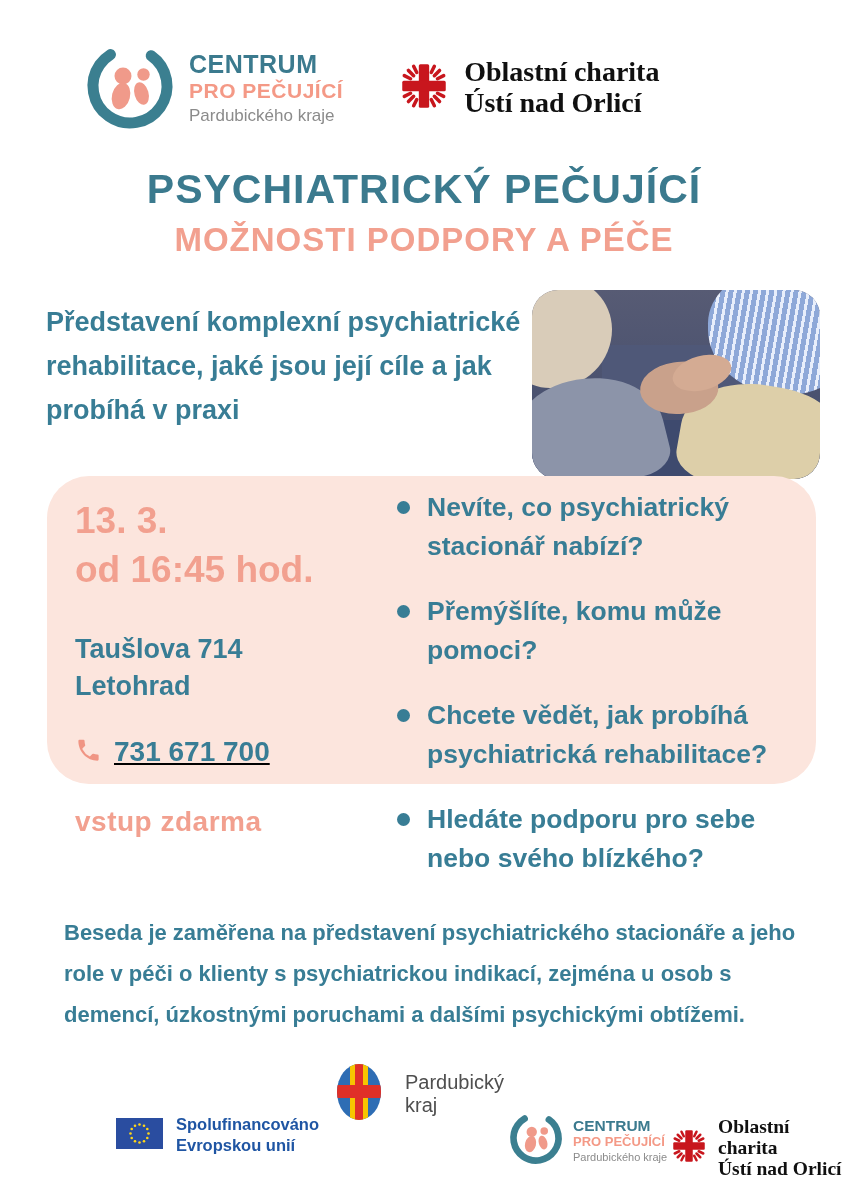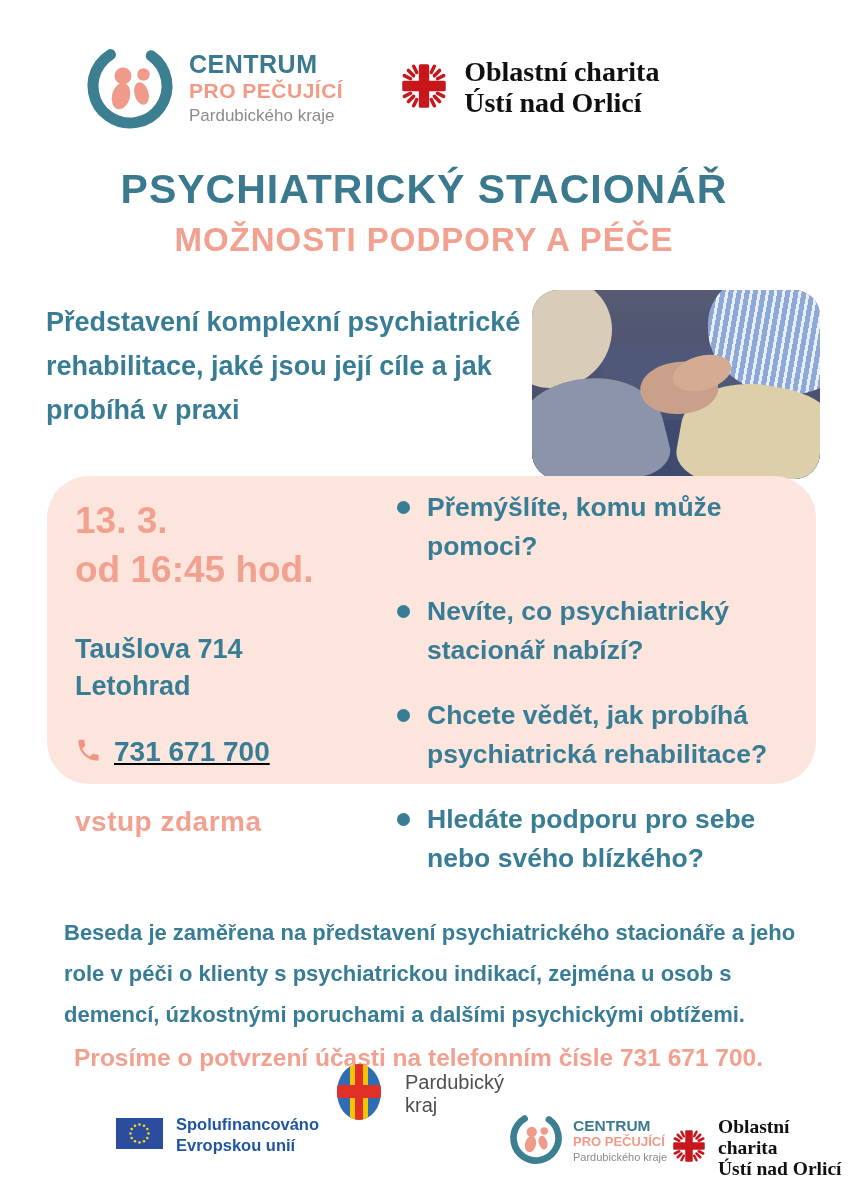--- a/index.html
+++ b/index.html
@@ -135,21 +135,21 @@
           </g>
         </svg>
       </span>
       <span class="charita-text">
         <span>Oblastní charita</span><br>
         <span>Ústí nad Orlicí</span>
       </span>
     </div>
   </div>
 
-  <div class="title">PSYCHIATRICKÝ STACIONÁŘ</div>
+  <div class="title">PSYCHIATRICKÝ PEČUJÍCÍ</div>
   <div class="subtitle">MOŽNOSTI PODPORY A PÉČE</div>
 
   <div class="intro">Představení komplexní psychiatrické rehabilitace, jaké jsou její cíle a jak probíhá v praxi</div>
 
   <div class="photo">
     <div class="cushion"></div>
     <div class="seat"></div>
     <div class="p-left-torso"></div>
     <div class="p-left-legs"></div>
     <div class="p-right-torso"></div>
@@ -173,39 +173,38 @@
           </svg>
         </span>
         <span class="num">731 671 700</span>
       </div>
       <div class="free-entry">vstup zdarma</div>
     </div>
 
     <ul class="bullets">
       <li>
         <span class="dot"></span>
+        <span>Nevíte, co psychiatrický stacionář nabízí?</span>
+      </li>
+      <li>
+        <span class="dot"></span>
         <span>Přemýšlíte, komu může pomoci?</span>
       </li>
       <li>
         <span class="dot"></span>
-        <span>Nevíte, co psychiatrický stacionář nabízí?</span>
-      </li>
-      <li>
-        <span class="dot"></span>
         <span>Chcete vědět, jak probíhá psychiatrická rehabilitace?</span>
       </li>
       <li>
         <span class="dot"></span>
         <span>Hledáte podporu pro sebe nebo svého blízkého?</span>
       </li>
     </ul>
   </div>
 
   <div class="description">Beseda je zaměřena na představení psychiatrického stacionáře a jeho role v péči o klienty s psychiatrickou indikací, zejména u osob s demencí, úzkostnými poruchami a dalšími psychickými obtížemi.</div>
-  <div class="confirmation">Prosíme o potvrzení účasti na telefonním čísle 731 671 700.</div>
 
   <div class="footer-group fg-eu">
     <span>
       <svg width="47" height="31" viewBox="0 0 47 31">
         <rect width="47" height="31" fill="#2a4da0"></rect>
         <g fill="#ffd617">
           <circle cx="23.5" cy="6.5" r="1.3"></circle>
             <circle cx="28" cy="7.7" r="1.3"></circle>
             <circle cx="31.3" cy="11" r="1.3"></circle>
           <circle cx="32.5" cy="15.5" r="1.3"></circle>

